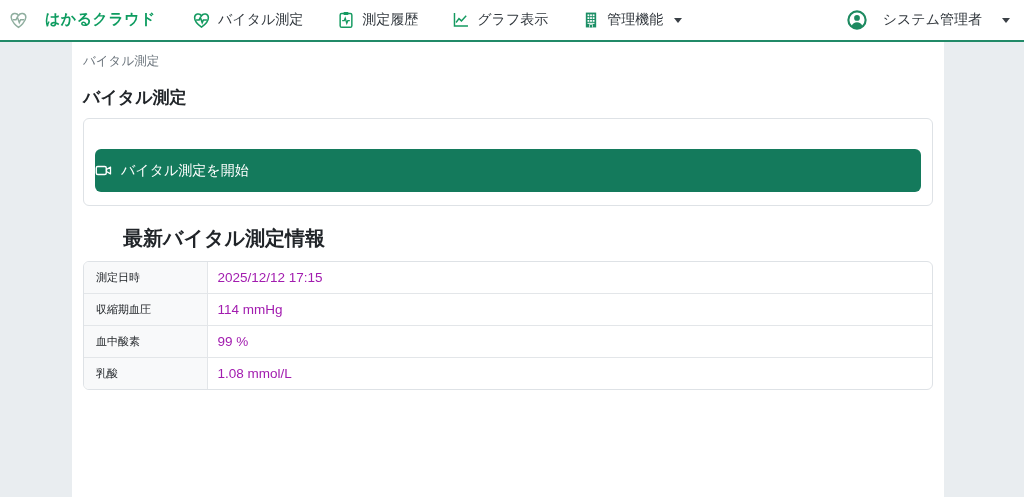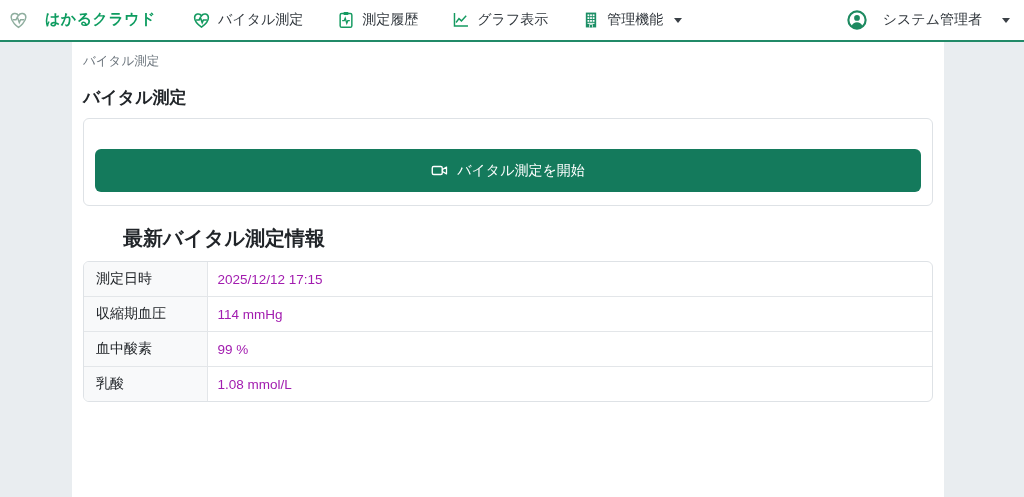--- a/index.html
+++ b/index.html
@@ -54,37 +54,37 @@
     margin-top:9px;
     border:1px solid #dee2e6; border-radius:6px;
     padding:30px 11px 13px 11px;
     background:#ffffff;
   }
   .start-btn {
     width:100%; height:43px;
     background:#147a5c; color:#ffffff;
     border:none; border-radius:6px;
     font-family:inherit; font-size:14px;
-    display:flex; align-items:center; justify-content:center; gap:9px;
+    display:flex; align-items:center; justify-content:flex-start; gap:9px;
     cursor:pointer;
   }
   
   .section-title { font-size:20px; font-weight:700; color:#212529; margin-top:19px;margin-left:40px; }
   .vitals-table-wrap {
     margin-top:9px;
     border:1px solid #dee2e6; border-radius:6px;
     overflow:hidden; background:#ffffff;
   }
   table.vitals { width:100%; border-collapse:collapse; }
   table.vitals tr + tr td, table.vitals tr + tr th { border-top:1px solid #e3e6e9; }
   table.vitals th {
     width:123px; background:#f8f9fa;
     border-right:1px solid #e3e6e9;
     text-align:left; font-weight:400;
-    font-size:14px; color:#212529;
+    font-size:11px; color:#212529;
     padding:8px 8px 8px 12px; height:31px;
   }
   table.vitals td {
     font-size:13.5px; color:#a21caf;
     padding:8px 8px 8px 10px; height:31px;
   }
 </style>
 </head>
 <body>
 

